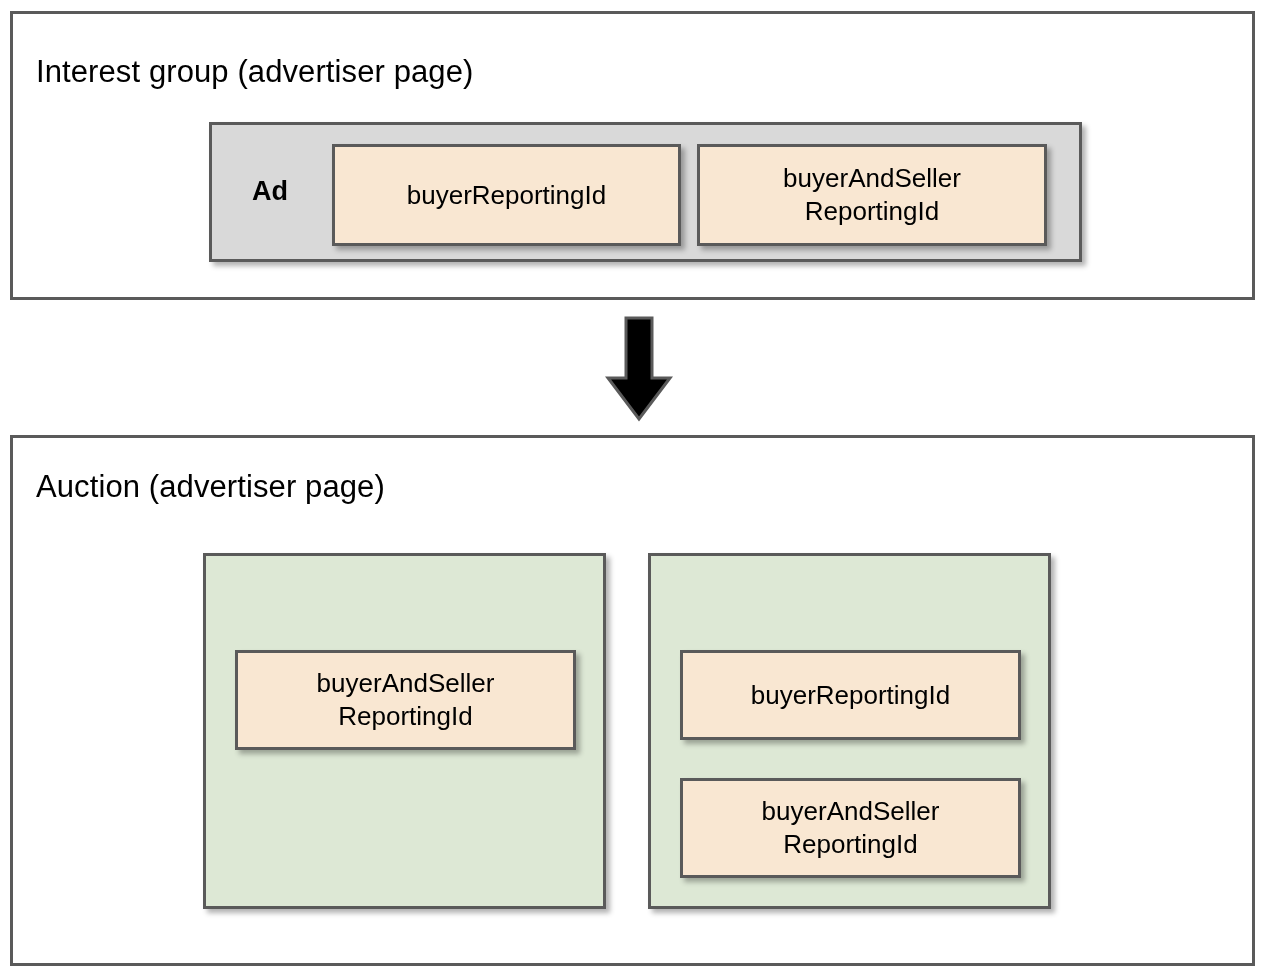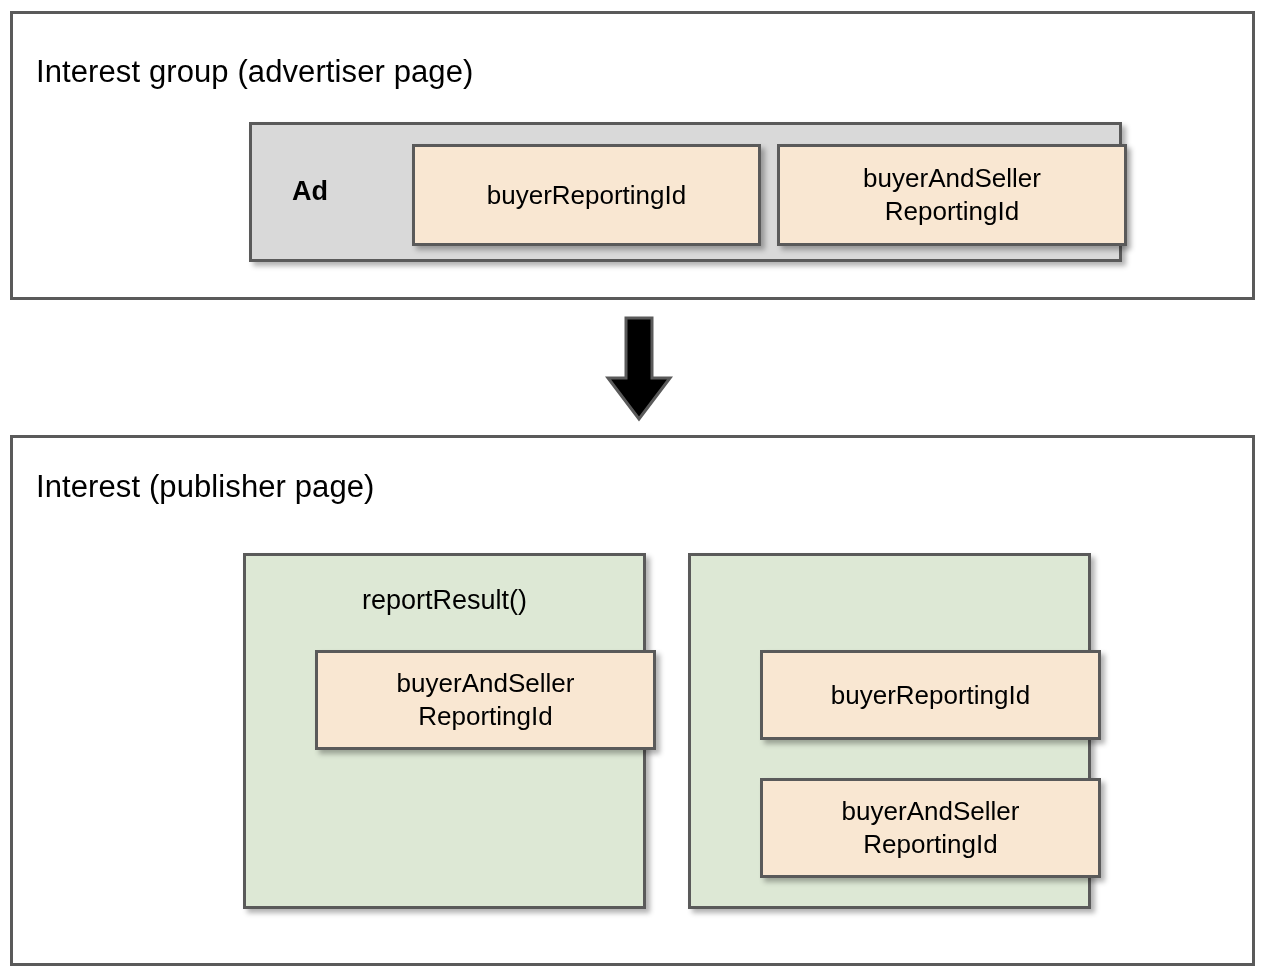--- a/index.html
+++ b/index.html
@@ -50,21 +50,20 @@
     letter-spacing: 0.1px;
     color: #000000;
     white-space: nowrap;
   }
   #panel-interest-group .panel-title { top: 27px; margin-top: 12px; }
   #panel-auction .panel-title { top: 30px; }
 
   
   .boxshadow {
     box-shadow: 4px 4px 5px rgba(0,0,0,0.30);
-    margin-left: 40px;
   }
 
   
   #ad-container {
     position: absolute;
     box-sizing: border-box;
     left: 196px;
     top: 108px;
     width: 873px;
     height: 140px;
@@ -194,26 +193,25 @@
 
     </div>
   </div>
 
   <svg id="flow-arrow" viewBox="0 0 70 106">
     <polygon points="22,2 48,2 48,62 66,62 35,103 4,62 22,62" fill="#000000" stroke="#5a5a5a" stroke-width="3" stroke-linejoin="miter"></polygon>
   </svg>
 
   <div class="panel" id="panel-auction">
 
-    <div class="panel-title">Interest (publisher page)</div>
+    <div class="panel-title">Auction (advertiser page)</div>
   </div>
 
   <div class="green-box boxshadow" id="box-report-result">
 
-    <div class="green-title">reportResult()</div>
 
     <div class="peach-box boxshadow" id="rr-buyer-and-seller">
       <span>
         <span>buyerAndSeller</span><br>
         <span>ReportingId</span>
       </span>
     </div>
   </div>
 
   <div class="green-box boxshadow" id="box-report-win">

